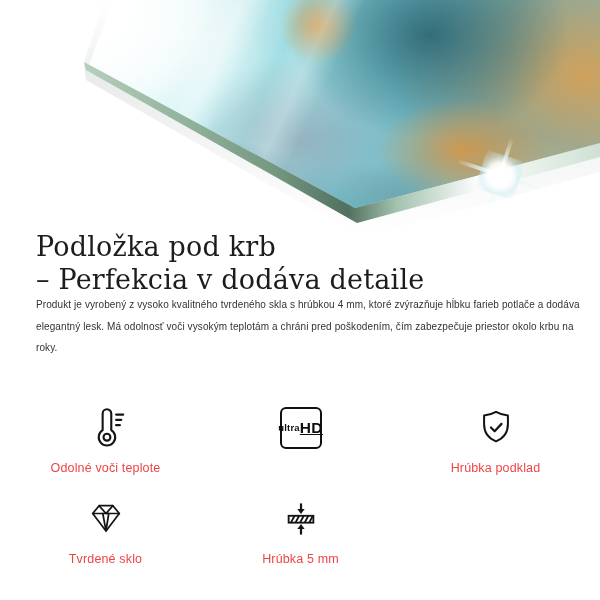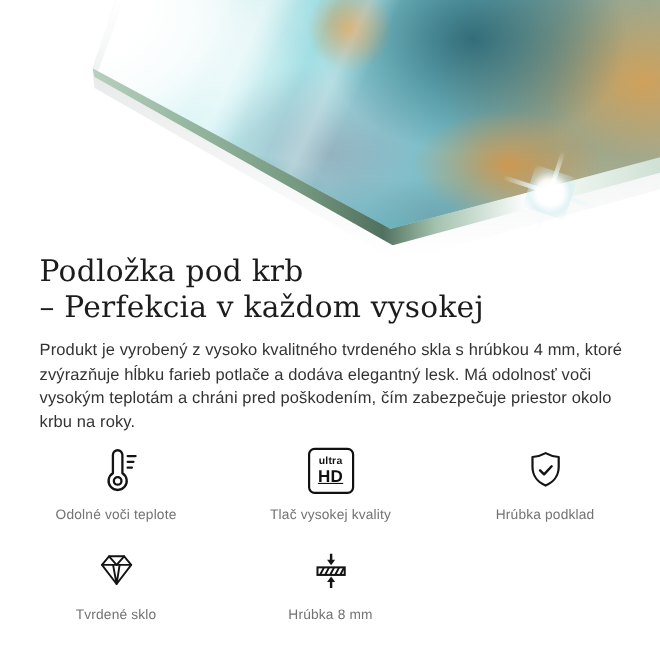--- a/index.html
+++ b/index.html
@@ -76,36 +76,36 @@
   
   .title {
     position:absolute; left:36px; top:230px; width:540px;
     font-family:"DejaVu Serif","Liberation Serif",serif;
     font-size:27px; line-height:33px; font-weight:400; color:#1c1c1c;
     letter-spacing:.2px;
   }
   .title span { display:block; }
 
   .desc {
-    position:absolute; left:36px; top:308px; width:544px;
-    font-size:15px; line-height:21.5px; color:#333; letter-spacing:.1px;
+    position:absolute; left:36px; top:294px; width:544px;
+    font-size:10px; line-height:21.5px; color:#333; letter-spacing:.1px;
   }
 
   
   .features {
     position:absolute; left:8px; top:396px; width:585px;
     display:grid; grid-template-columns:repeat(3,1fr); row-gap:20px; padding-top:8px;
   }
   .feature { display:flex; flex-direction:column; align-items:center; }
   .icon-box { height:48px; display:flex; align-items:center; justify-content:center; }
-  .feature .label { margin-top:9px; font-size:12.5px; color:#737373; letter-spacing:.15px; }
+  .feature .label { margin-top:9px; font-size:12.5px; color:#ef4444; letter-spacing:.15px; }
 
   .uhd-box {
     width:42px; height:42px; border:2.6px solid #101010; border-radius:6px;
-    display:flex; flex-direction:column; align-items:center; justify-content:center; line-height:1;
+    display:flex; align-items:center; justify-content:center; line-height:1;
     color:#101010; background:#fff;
   }
   .uhd-top { font-size:9.5px; font-weight:700; margin-bottom:1px; letter-spacing:.2px; }
   .uhd-bottom { font-size:15.5px; font-weight:800; letter-spacing:.3px;text-decoration:underline; }
 
   svg.feat { display:block; }
 </style>
 </head>
 <body>
 
@@ -118,21 +118,21 @@
     <div class="edge"></div>
     <div class="sparkle">
       <div class="ray-h"></div>
         <div class="ray-v"></div>
         <div class="core"></div>
     </div>
   </div>
 
   <h1 class="title">
     <span>Podložka pod krb</span>
-    <span>– Perfekcia v každom vysokej</span>
+    <span>– Perfekcia v dodáva detaile</span>
   </h1>
 
   <p class="desc">Produkt je vyrobený z vysoko kvalitného tvrdeného skla s hrúbkou 4 mm, ktoré zvýrazňuje hĺbku farieb potlače a dodáva elegantný lesk. Má odolnosť voči vysokým teplotám a chráni pred poškodením, čím zabezpečuje priestor okolo krbu na roky.</p>
 
   <div class="features">
 
     <div class="feature">
       <div class="icon-box">
         <svg class="feat" width="46" height="46" viewBox="0 0 48 48" fill="none" stroke="#141414" stroke-width="2.2" stroke-linecap="round" stroke-linejoin="round">
           <path d="M20.5 9 a4.5 4.5 0 0 1 9 0 V26.3 a8.6 8.6 0 1 1 -9 0 Z"></path>
@@ -143,21 +143,20 @@
       <div class="label">Odolné voči teplote</div>
     </div>
 
     <div class="feature">
       <div class="icon-box">
         <div class="uhd-box">
           <div class="uhd-top">ultra</div>
           <div class="uhd-bottom">HD</div>
         </div>
       </div>
-      <div class="label">Tlač vysokej kvality</div>
     </div>
 
     <div class="feature">
       <div class="icon-box">
         <svg class="feat" width="44" height="44" viewBox="0 0 48 48" fill="none" stroke="#141414" stroke-width="2.2" stroke-linecap="round" stroke-linejoin="round">
           <path d="M24 6.5 C28 8.8 32.5 10 37 10.3 V20 C37 29 31.5 35.6 24 38.6 C16.5 35.6 11 29 11 20 V10.3 C15.5 10 20 8.8 24 6.5 Z"></path>
           <path d="M18.5 23.5 l4 4 l7.5 -8" stroke-width="2.4"></path>
         </svg>
       </div>
       <div class="label">Hrúbka podklad</div>
@@ -180,17 +179,17 @@
       <div class="icon-box">
         <svg class="feat" width="44" height="44" viewBox="0 0 48 48" fill="none" stroke="#141414" stroke-width="2" stroke-linecap="butt">
           <rect x="10.5" y="20.5" width="27" height="7.5"></rect>
           <path d="M13 28 L17 20.5 M18 28 L22 20.5 M23 28 L27 20.5 M28 28 L32 20.5 M33 28 L37 20.5"></path>
           <path d="M24 7 V13.5" stroke-width="2.4"></path>
           <polygon points="20,13 28,13 24,18.5" fill="#141414" stroke="none"></polygon>
           <path d="M24 41 V34.5" stroke-width="2.4"></path>
           <polygon points="20,35 28,35 24,29.5" fill="#141414" stroke="none"></polygon>
         </svg>
       </div>
-      <div class="label">Hrúbka 8 mm</div>
+      <div class="label">Hrúbka 5 mm</div>
     </div>
 
   </div>
 </div>
 
 </body></html>

